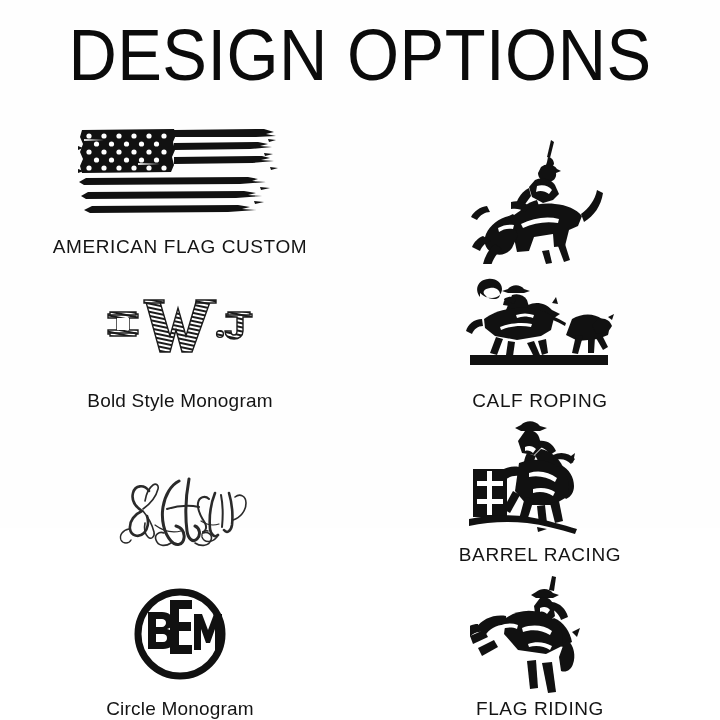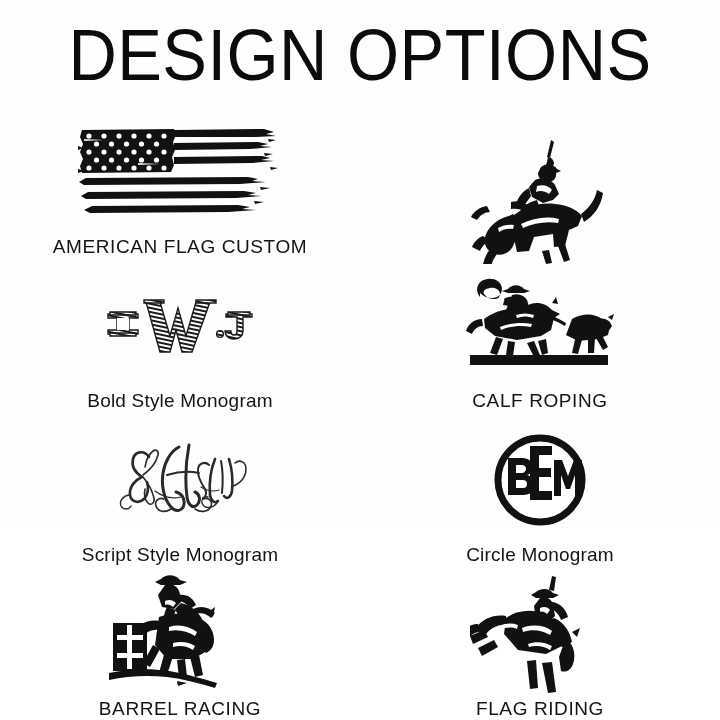--- a/index.html
+++ b/index.html
@@ -303,90 +303,89 @@
             <path d="M116 26 c2 10 2 22 1 32" stroke-width="2"></path>
             <path d="M124 24 c3 10 4 22 3 32 c-1 6 -5 9 -8 5" stroke-width="2.6"></path>
             <path d="M130 28 c5 -4 11 -1 11 6 c0 8 -6 15 -13 17" stroke-width="1.6"></path>
             <path d="M112 68 c-5 6 -13 6 -15 0 c-1 -4 2 -7 6 -6" stroke-width="1.4"></path>
 
             <path d="M50 56 c8 6 18 8 26 6" stroke-width="1.2"></path>
             <path d="M96 52 c6 4 12 5 18 3" stroke-width="1.2"></path>
           </g>
         </svg>
       </div>
-      <div class="caption">Script Style Monogram</div>
+    </div>
+
+    <div class="cell r3">
+      <div class="art">
+        <svg width="146" height="120" viewBox="0 0 146 120" aria-hidden="true">
+          <g fill="#111111">
+
+            <path d="M54 6 c5 -5 14 -5 19 1 l7 2 -7 3 -19 0 -6 -3 z"></path>
+
+            <path d="M58 12 c6 -2 12 1 14 6 l3 10 -8 8 -12 -2 -4 -12 z"></path>
+
+            <path d="M72 22 c8 -1 14 3 17 10 l-6 4 c-3 -5 -7 -8 -12 -8 z"></path>
+
+            <path d="M60 34 c-4 8 -5 18 -2 27 l9 -2 c-2 -8 -1 -16 2 -22 z"></path>
+
+            <path d="M74 30 c10 2 18 9 22 18 l-8 8 -14 -8 -6 -12 z"></path>
+
+            <path d="M94 46 c8 4 13 12 13 21 c0 6 -3 11 -8 13 l-8 -8 2 -14 z"></path>
+
+            <path d="M100 40 l8 -6 -2 10 z"></path>
+            <path d="M86 36 c8 -4 16 -2 22 4 l-4 5 c-5 -5 -11 -6 -17 -3 z"></path>
+
+            <path d="M52 44 c14 -6 30 -4 42 6 c8 8 10 18 6 28 l-14 8 -26 0 -12 -14 z"></path>
+
+            <path d="M52 48 c-12 -2 -22 4 -26 14 l8 5 c3 -7 10 -11 18 -10 z"></path>
+
+            <path d="M92 82 l4 20 -8 2 -5 -20 z"></path>
+            <path d="M78 86 l2 18 -8 1 -2 -18 z"></path>
+
+            <path d="M58 78 l-6 22 8 2 7 -22 z"></path>
+            <path d="M46 72 l-10 18 7 4 10 -18 z"></path>
+
+            <path d="M6 50 h34 v48 h-34 z"></path>
+
+            <path d="M2 100 c18 -4 40 -5 60 -2 c18 3 34 8 48 12 l-2 5 c-16 -5 -32 -9 -48 -11 c-20 -2 -40 -1 -58 3 z"></path>
+            <path d="M70 108 l10 2 -9 3 z"></path>
+          </g>
+          <g fill="#ffffff">
+
+            <rect x="10" y="62" width="26" height="5"></rect>
+            <rect x="10" y="80" width="26" height="5"></rect>
+            <rect x="20" y="52" width="5" height="44"></rect>
+
+            <path d="M62 54 c10 -3 20 -1 28 5 l-2 4 c-8 -5 -17 -7 -26 -5 z"></path>
+            <path d="M66 70 c8 -2 16 -1 22 3 l-2 4 c-6 -4 -13 -5 -20 -3 z"></path>
+            <path d="M58 28 c4 -2 8 -1 11 2 l-3 4 c-2 -2 -5 -3 -8 -2 z"></path>
+          </g>
+        </svg>
+      </div>
+      <div class="caption upper">BARREL RACING</div>
     </div>
 
     <div class="cell r4">
       <div class="art">
         <svg width="96" height="96" viewBox="0 0 96 96" aria-hidden="true">
           <circle cx="48" cy="48" r="42" fill="#ffffff" stroke="#111111" stroke-width="7"></circle>
           <g fill="#111111">
 
             <path d="M16 26 h14 c7 0 11 4 11 9 c0 4 -2 7 -6 8 c5 1 8 5 8 10 c0 6 -5 10 -12 10 h-15 z
                      M24 33 v8 h6 c2 0 4 -2 4 -4 c0 -3 -2 -4 -4 -4 z
                      M24 48 v8 h7 c3 0 4 -2 4 -4 c0 -3 -2 -4 -4 -4 z"></path>
 
             <path d="M38 14 h22 v9 h-13 v13 h12 v9 h-12 v14 h13 v9 h-22 z"></path>
 
             <path d="M62 28 h8 l6 16 l6 -16 h8 v36 h-7 v-21 l-5 14 h-4 l-5 -14 v21 h-7 z"></path>
           </g>
         </svg>
       </div>
       <div class="caption">Circle Monogram</div>
-    </div>
-
-    <div class="cell r3">
-      <div class="art">
-        <svg width="146" height="120" viewBox="0 0 146 120" aria-hidden="true">
-          <g fill="#111111">
-
-            <path d="M54 6 c5 -5 14 -5 19 1 l7 2 -7 3 -19 0 -6 -3 z"></path>
-
-            <path d="M58 12 c6 -2 12 1 14 6 l3 10 -8 8 -12 -2 -4 -12 z"></path>
-
-            <path d="M72 22 c8 -1 14 3 17 10 l-6 4 c-3 -5 -7 -8 -12 -8 z"></path>
-
-            <path d="M60 34 c-4 8 -5 18 -2 27 l9 -2 c-2 -8 -1 -16 2 -22 z"></path>
-
-            <path d="M74 30 c10 2 18 9 22 18 l-8 8 -14 -8 -6 -12 z"></path>
-
-            <path d="M94 46 c8 4 13 12 13 21 c0 6 -3 11 -8 13 l-8 -8 2 -14 z"></path>
-
-            <path d="M100 40 l8 -6 -2 10 z"></path>
-            <path d="M86 36 c8 -4 16 -2 22 4 l-4 5 c-5 -5 -11 -6 -17 -3 z"></path>
-
-            <path d="M52 44 c14 -6 30 -4 42 6 c8 8 10 18 6 28 l-14 8 -26 0 -12 -14 z"></path>
-
-            <path d="M52 48 c-12 -2 -22 4 -26 14 l8 5 c3 -7 10 -11 18 -10 z"></path>
-
-            <path d="M92 82 l4 20 -8 2 -5 -20 z"></path>
-            <path d="M78 86 l2 18 -8 1 -2 -18 z"></path>
-
-            <path d="M58 78 l-6 22 8 2 7 -22 z"></path>
-            <path d="M46 72 l-10 18 7 4 10 -18 z"></path>
-
-            <path d="M6 50 h34 v48 h-34 z"></path>
-
-            <path d="M2 100 c18 -4 40 -5 60 -2 c18 3 34 8 48 12 l-2 5 c-16 -5 -32 -9 -48 -11 c-20 -2 -40 -1 -58 3 z"></path>
-            <path d="M70 108 l10 2 -9 3 z"></path>
-          </g>
-          <g fill="#ffffff">
-
-            <rect x="10" y="62" width="26" height="5"></rect>
-            <rect x="10" y="80" width="26" height="5"></rect>
-            <rect x="20" y="52" width="5" height="44"></rect>
-
-            <path d="M62 54 c10 -3 20 -1 28 5 l-2 4 c-8 -5 -17 -7 -26 -5 z"></path>
-            <path d="M66 70 c8 -2 16 -1 22 3 l-2 4 c-6 -4 -13 -5 -20 -3 z"></path>
-            <path d="M58 28 c4 -2 8 -1 11 2 l-3 4 c-2 -2 -5 -3 -8 -2 z"></path>
-          </g>
-        </svg>
-      </div>
-      <div class="caption upper">BARREL RACING</div>
     </div>
 
     <div class="cell r4">
       <div class="art">
         <svg width="140" height="120" viewBox="0 0 140 120" aria-hidden="true">
           <g fill="#111111">
 
             <path d="M82 2 l4 1 -2 14 -5 -1 z"></path>
 
             <path d="M66 18 c5 -4 13 -4 17 1 l6 2 -6 3 -17 0 -5 -3 z"></path>

